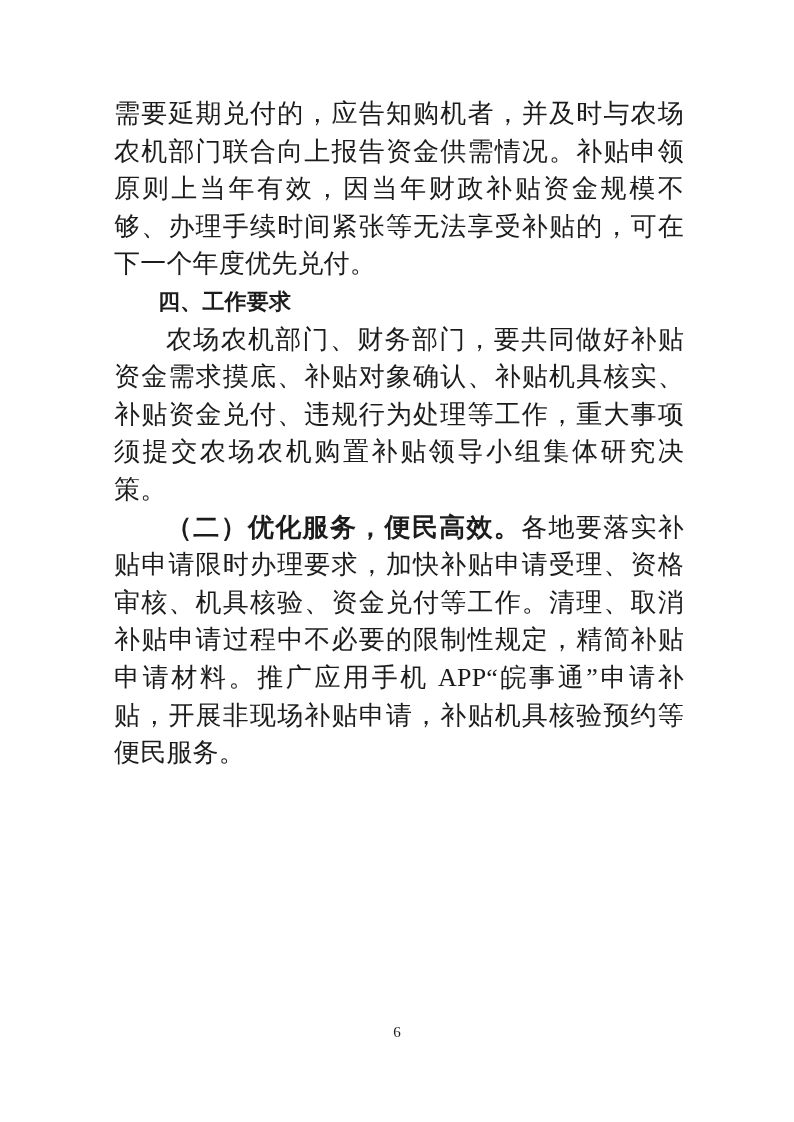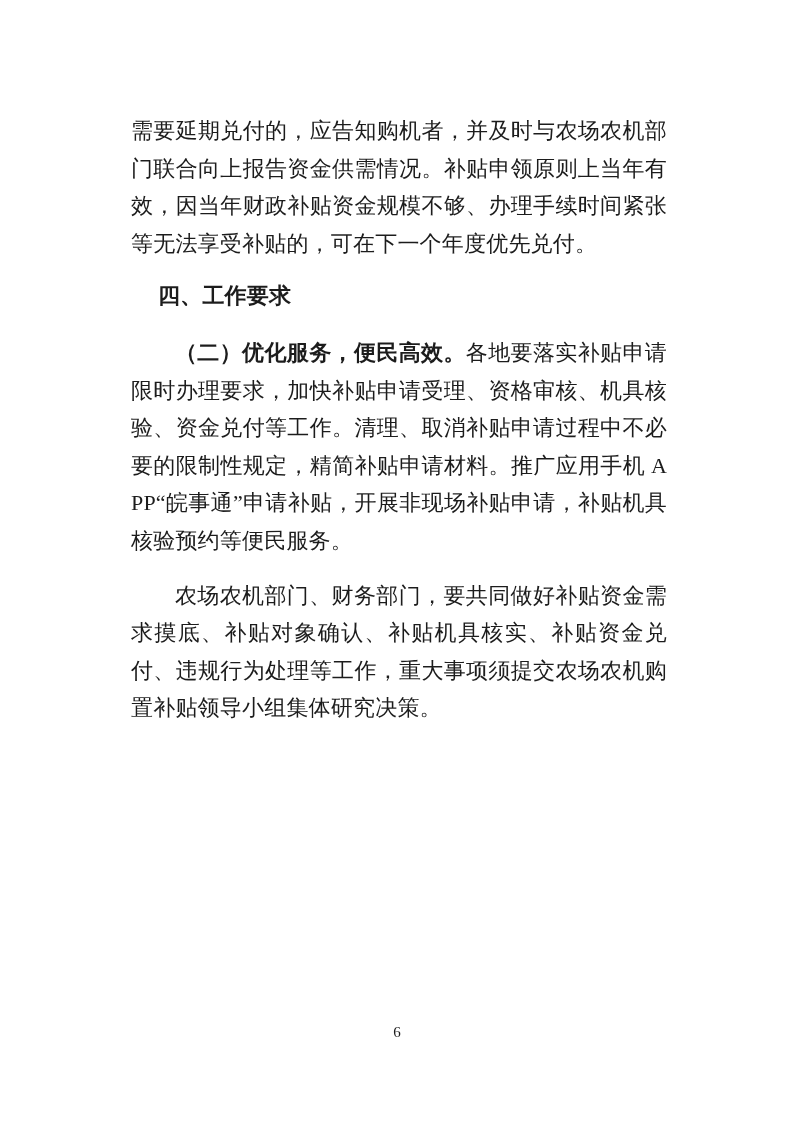--- a/index.html
+++ b/index.html
@@ -12,36 +12,36 @@
     font-family: "Liberation Serif", "DejaVu Serif", serif;
     color: #1c1c1c;
   }
   .content {
     position: absolute;
     left: 114px;
     top: 95px;
     width: 570px;
   }
   .para {
-    margin: 17px;
-    font-size: 22px;
+    margin: 0;
+    font-size: 26px;
     line-height: 37.6px;
     text-align: justify;
     text-justify: inter-character;
     letter-spacing: 0.2px;
     word-break: break-all;
   }
   .indent { text-indent: 2em; }
   .heading {
     margin: 0;
     font-size: 22px;
     line-height: 37.6px;
     text-indent: 2em;
     font-weight: 700;
-    font-family: Liberation Mono, monospace;
+    font-family: Liberation Serif, serif;
     letter-spacing: 0.2px;
   }
   .bold-lead {
     font-weight: 700;
     font-family: "Liberation Sans", "DejaVu Sans", sans-serif;
   }
   .page-number {
     position: absolute;
     top: 1022px;
     left: 0;
@@ -57,20 +57,20 @@
 
 <div class="page">
   <div class="content">
 
     <p class="para">需要延期兑付的，应告知购机者，并及时与农场农机部门联合向上报告资金供需情况。补贴申领原则上当年有效，因当年财政补贴资金规模不够、办理手续时间紧张等无法享受补贴的，可在下一个年度优先兑付。</p>
 
 
     <p class="heading">四、工作要求</p>
 
 
+    <p class="para indent">农场农机部门、财务部门，要共同做好补贴资金需求摸底、补贴对象确认、补贴机具核实、补贴资金兑付、违规行为处理等工作，重大事项须提交农场农机购置补贴领导小组集体研究决策。</p>
+
     <p class="para indent"><span class="bold-lead">（二）优化服务，便民高效。</span><span>各地要落实补贴申请限时办理要求，加快补贴申请受理、资格审核、机具核验、资金兑付等工作。清理、取消补贴申请过程中不必要的限制性规定，精简补贴申请材料。推广应用手机 APP“皖事通”申请补贴，开展非现场补贴申请，补贴机具核验预约等便民服务。</span></p>
-
-    <p class="para indent">农场农机部门、财务部门，要共同做好补贴资金需求摸底、补贴对象确认、补贴机具核实、补贴资金兑付、违规行为处理等工作，重大事项须提交农场农机购置补贴领导小组集体研究决策。</p>
 
   </div>
 
   <div class="page-number">6</div>
 </div>
 
 </body></html>

